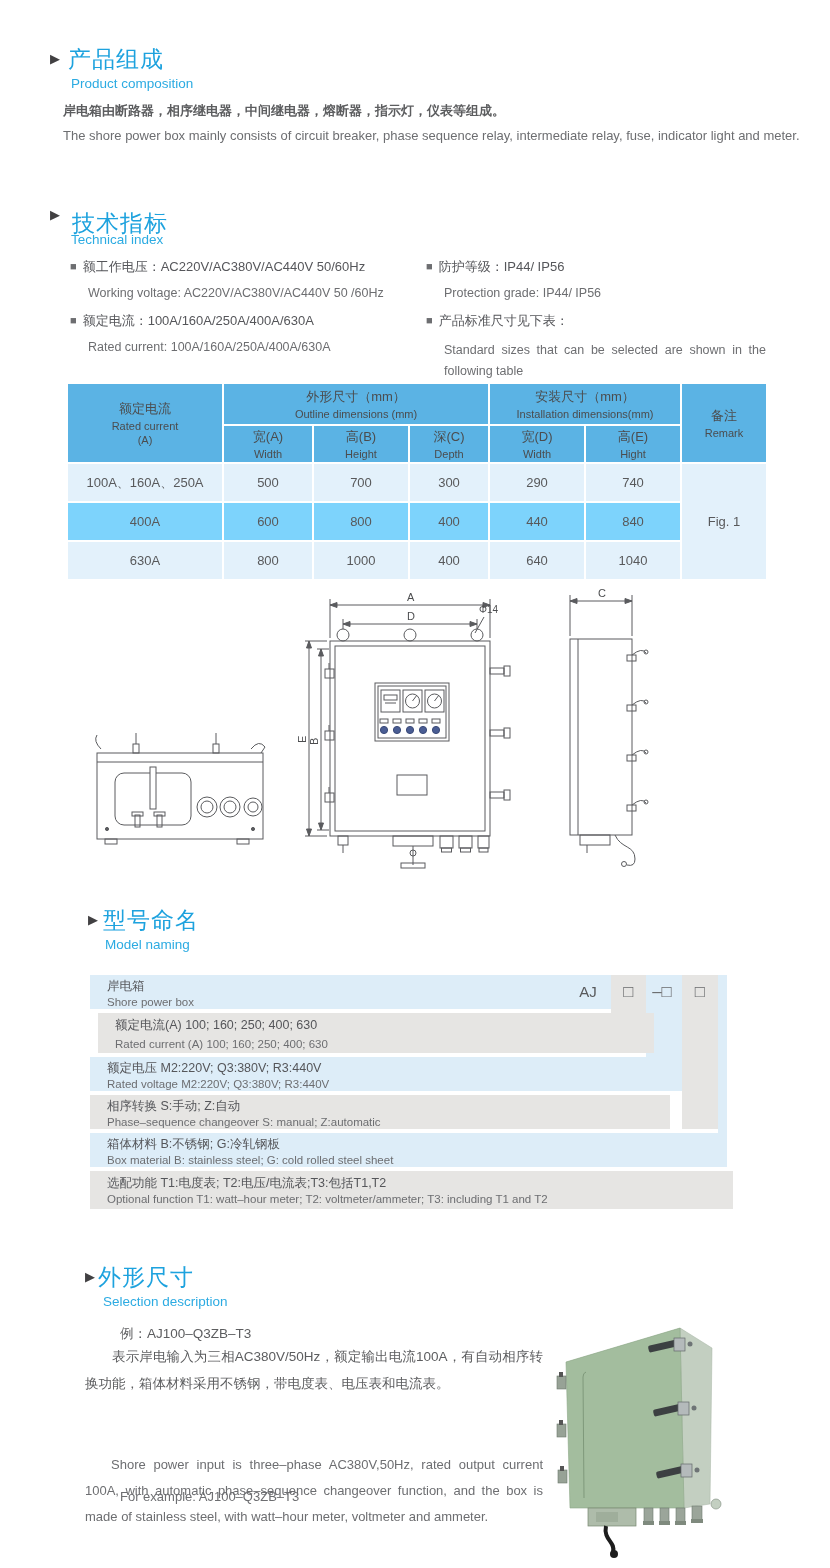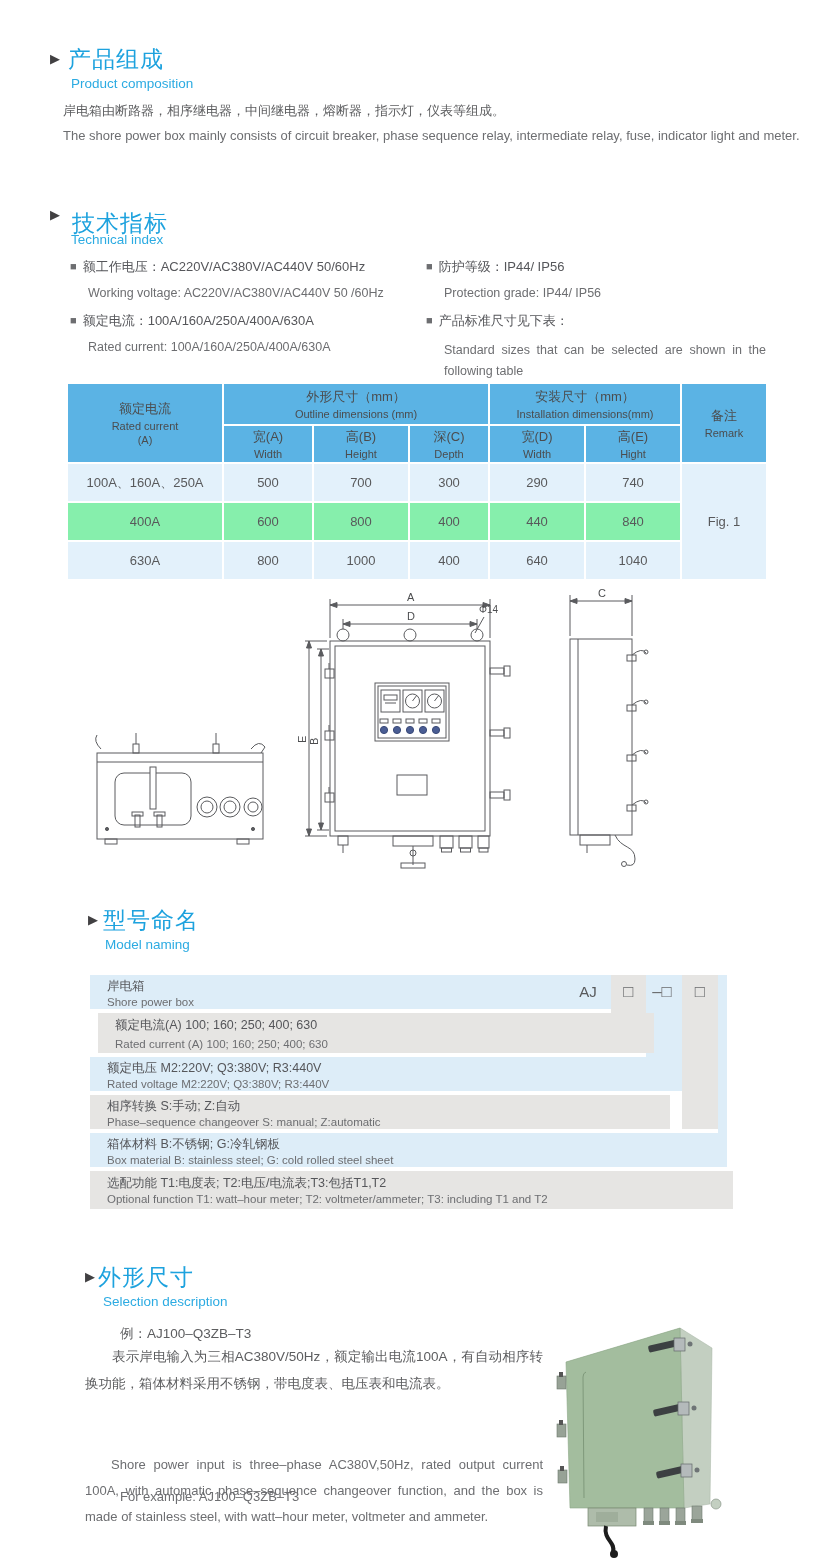--- a/index.html
+++ b/index.html
@@ -3,36 +3,36 @@
 <meta charset="utf-8">
 <style>
   html,body{margin:0;padding:0;background:#fff;}
   .page{position:relative;width:830px;height:1568px;background:#ffffff;overflow:hidden;
         font-family:"Liberation Sans","DejaVu Sans",sans-serif;color:#58595b;}
   .abs{position:absolute;}
   
   .head-arrow{position:absolute;font-size:13px;color:#414042;line-height:1;}
   .head-cn{position:absolute;font-size:23px;color:#1da2de;letter-spacing:1px;font-weight:500;}
   .head-en{position:absolute;font-size:13.5px;color:#2cabe2;}
-  .body-cn{position:absolute;font-size:13px;color:#5c5d5f;}
+  .body-cn{position:absolute;font-size:13px;color:#5c5d5f;font-weight:bold;}
   .body-en{position:absolute;font-size:13px;color:#6d6e71;}
   
   .spec{position:absolute;}
   .spec .cn{font-size:13px;color:#55565a;white-space:nowrap;}
   .spec .cn .sq{color:#6d6e71;font-size:11px;margin-right:6px;vertical-align:1px;}
   .spec .en{font-size:12.5px;color:#6d6e71;margin:10px 0 0 18px;}
   .spec .en.just{text-align:justify;width:322px;white-space:normal;line-height:21px;}
   
   table.dims{position:absolute;left:66px;top:382px;width:698px;border-collapse:separate;border-spacing:2px;table-layout:fixed;}
   table.dims th{background:#5bb3e4;font-weight:normal;color:#4b4c4e;text-align:center;vertical-align:middle;padding:2px;}
   table.dims td{text-align:center;vertical-align:middle;color:#58595b;font-size:13px;padding:2px;}
   table.dims .h-cn{font-size:13px;}
   table.dims .h-en{font-size:11px;margin-top:2px;}
   .rowA{background:#e3f1fb;}
-  .rowB{background:#86efac;}
+  .rowB{background:#7dd3fc;}
   .remark-cell{background:#e3f1fb;}
   
   .band{position:absolute;overflow:hidden;}
   .band .t{margin:4px 0 0 17px;font-size:12.5px;color:#55565a;line-height:15px;white-space:nowrap;}
   .band .t.en{font-size:11.5px;color:#6d6e71;margin-top:1px;}
   .bg-blue{background:#ddedf8;}
   .bg-gray{background:#e6e5e3;}
   .code{position:absolute;font-size:15px;color:#58595b;text-align:center;}
   .codebox{font-size:17px;color:#6a6b6d;}
   

